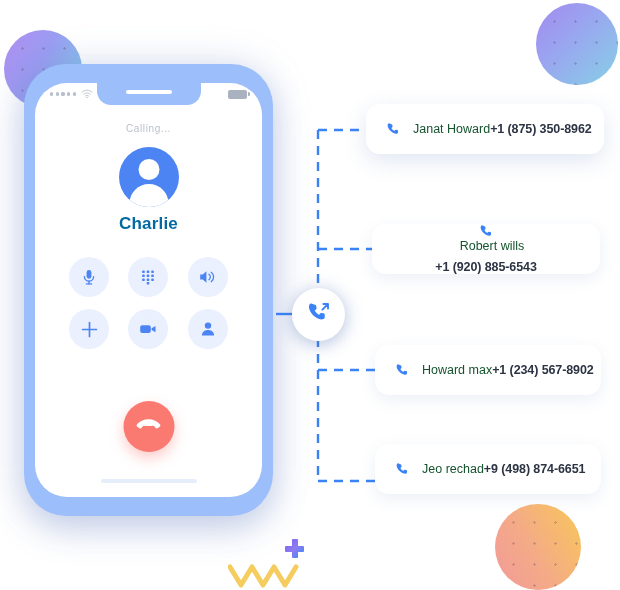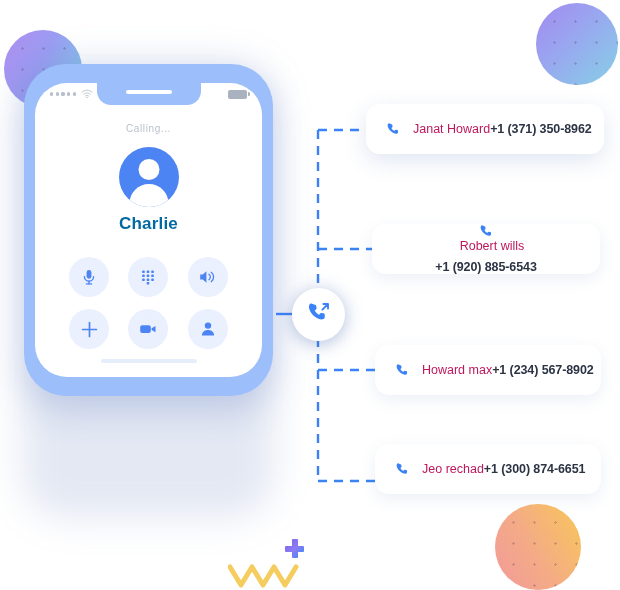--- a/index.html
+++ b/index.html
@@ -94,21 +94,21 @@
     height: 456px;
     border-radius: 44px;
     background: rgba(80, 110, 180, 0.16);
     filter: blur(18px);
   }
   .phone-frame {
     position: absolute;
     left: 24px;
     top: 64px;
     width: 249px;
-    height: 332px;
+    height: 452px;
     border-radius: 42px;
     background: #9cbefb;
     box-shadow: 0 14px 34px rgba(90, 120, 190, 0.28);
   }
   .phone-screen {
     position: absolute;
     left: 11px;
     top: 19px;
     right: 11px;
     bottom: 19px;
@@ -345,21 +345,21 @@
   .card-phone-icon {
     flex: 0 0 auto;
     width: 15px;
     display: flex;
     align-items: center;
   }
   .card-name {
     flex: 1 1 auto;
     margin-left: 12px;
     font-size: 12.5px;
-    color: #be185d;
+    color: #14532d;
     white-space: nowrap;
   }
   .card-number {
     flex: 0 0 auto;
     font-size: 12.5px;
     font-weight: 700;
     color: #2c3444;
     white-space: nowrap;
     letter-spacing: -0.1px;
   }
@@ -518,21 +518,21 @@
     </span>
   </div>
 
   <div class="card card-1">
     <span class="card-phone-icon">
       <svg width="15" height="15" viewBox="0 0 15 15" fill="#3b82f6">
         <path d="M3.1 1.3c-.55 0-1.05.33-1.26.85-.37.9-.3 1.95.17 3.2.97 2.6 3.4 5.03 6 6 1.25.47 2.3.54 3.2.17.52-.21.85-.71.85-1.26V8.9c0-.5-.37-.93-.87-1l-1.47-.2c-.4-.06-.8.13-1 .5l-.4.77C7.05 8.27 6.03 7.24 5.3 6l.77-.4c.37-.2.56-.6.5-1l-.2-1.47c-.07-.5-.5-.87-1-.87z"></path>
       </svg>
     </span>
     <span class="card-name">Janat Howard</span>
-    <span class="card-number">+1 (371) 350-8962</span>
+    <span class="card-number">+1 (875) 350-8962</span>
   </div>
 
   <div class="card card-2">
     <span class="card-phone-icon">
       <svg width="15" height="15" viewBox="0 0 15 15" fill="#3b82f6">
         <path d="M3.1 1.3c-.55 0-1.05.33-1.26.85-.37.9-.3 1.95.17 3.2.97 2.6 3.4 5.03 6 6 1.25.47 2.3.54 3.2.17.52-.21.85-.71.85-1.26V8.9c0-.5-.37-.93-.87-1l-1.47-.2c-.4-.06-.8.13-1 .5l-.4.77C7.05 8.27 6.03 7.24 5.3 6l.77-.4c.37-.2.56-.6.5-1l-.2-1.47c-.07-.5-.5-.87-1-.87z"></path>
       </svg>
     </span>
     <span class="card-name">Robert wills</span>
     <span class="card-number">+1 (920) 885-6543</span>
@@ -548,21 +548,21 @@
     <span class="card-number">+1 (234) 567-8902</span>
   </div>
 
   <div class="card card-4">
     <span class="card-phone-icon">
       <svg width="15" height="15" viewBox="0 0 15 15" fill="#3b82f6">
         <path d="M3.1 1.3c-.55 0-1.05.33-1.26.85-.37.9-.3 1.95.17 3.2.97 2.6 3.4 5.03 6 6 1.25.47 2.3.54 3.2.17.52-.21.85-.71.85-1.26V8.9c0-.5-.37-.93-.87-1l-1.47-.2c-.4-.06-.8.13-1 .5l-.4.77C7.05 8.27 6.03 7.24 5.3 6l.77-.4c.37-.2.56-.6.5-1l-.2-1.47c-.07-.5-.5-.87-1-.87z"></path>
       </svg>
     </span>
     <span class="card-name">Jeo rechad</span>
-    <span class="card-number">+1 (300) 874-6651</span>
+    <span class="card-number">+9 (498) 874-6651</span>
   </div>
 
   <div class="blob blob-bottomright">
     <div class="dots-overlay"></div>
   </div>
 
   <div class="plus-mark">
     <span class="bar-h"></span>
     <span class="bar-v"></span>
   </div>

